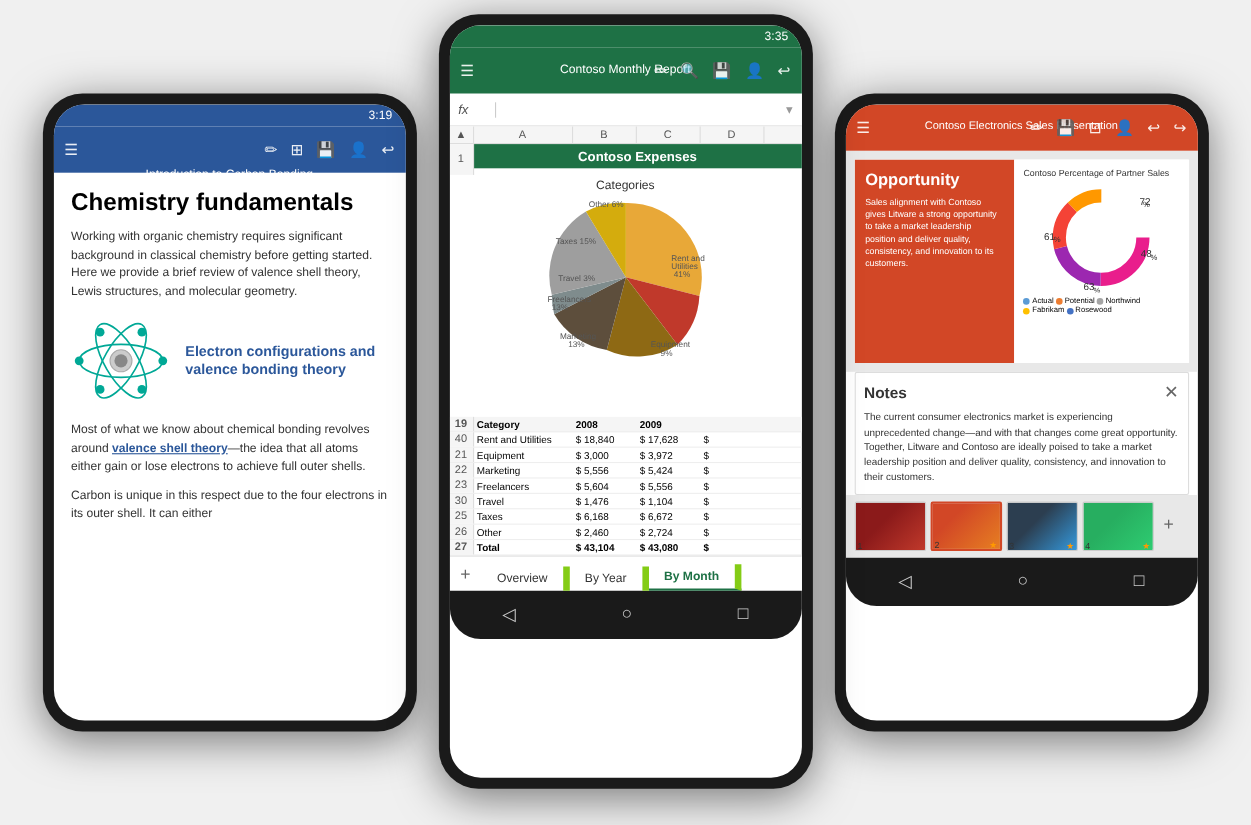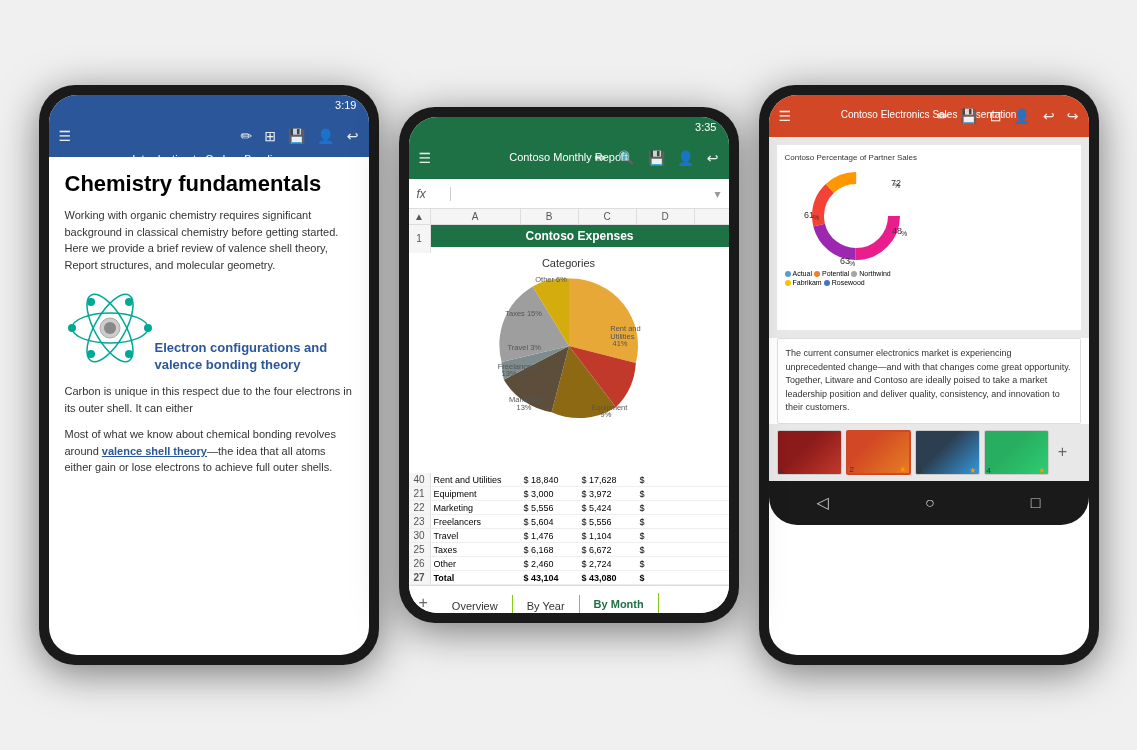--- a/index.html
+++ b/index.html
@@ -35,21 +35,21 @@
       overflow: hidden;
       position: relative;
     }
     .phone.center {
       transform: translateY(-10px);
       z-index: 2;
     }
 
     
     .phone-left .phone-inner { width: 320px; height: 560px; }
-    .phone-center .phone-inner { width: 320px; height: 496px; }
+    .phone-center .phone-inner { width: 320px; height: 684px; }
     .phone-right .phone-inner { width: 320px; height: 560px; }
 
     
     .status-bar {
       background: #1a1a1a;
       color: #fff;
       font-size: 11px;
       padding: 3px 12px;
       display: flex;
       justify-content: flex-end;
@@ -102,23 +102,23 @@
       margin-bottom: 10px;
     }
     .word-body {
       font-size: 11px;
       color: #333;
       line-height: 1.5;
       margin-bottom: 10px;
     }
     .word-section {
       display: flex;
-      gap: 0;
+      gap: 14px;
       margin-bottom: 10px;
-      align-items: flex-end;
+      align-items: center;
     }
     .atom-diagram {
       width: 90px;
       height: 90px;
       flex-shrink: 0;
     }
     .electron-heading {
       color: #2b579a;
       font-size: 13px;
       font-weight: 600;
@@ -229,21 +229,21 @@
       display: flex;
       border-top: 1px solid #ddd;
       background: #fff;
       height: 32px;
       align-items: flex-end;
     }
     .sheet-tab {
       padding: 5px 14px;
       font-size: 11px;
       color: #333;
-      border-right: 1px solid #84cc16;
+      border-right: 6px solid #84cc16;
       cursor: pointer;
     }
     .sheet-tab.active {
       color: #1e7145;
       border-bottom: 2px solid #1e7145;
       font-weight: 600;
     }
     .add-sheet {
       padding: 5px 10px;
       font-size: 16px;
@@ -446,44 +446,44 @@
           <span class="icon-btn">✏</span>
           <span class="icon-btn">⊞</span>
           <span class="icon-btn">💾</span>
           <span class="icon-btn">👤</span>
           <span class="icon-btn">↩</span>
         </div>
       </div>
 
       <div class="word-content">
         <div class="word-heading">Chemistry fundamentals</div>
-        <div class="word-body">Working with organic chemistry requires significant background in classical chemistry before getting started. Here we provide a brief review of valence shell theory, Report structures, and molecular geometry.</div>
+        <div class="word-body">Working with organic chemistry requires significant background in classical chemistry before getting started. Here we provide a brief review of valence shell theory, Lewis structures, and molecular geometry.</div>
         <div class="word-section">
 
           <svg class="atom-diagram" viewBox="0 0 90 90">
             <circle cx="45" cy="45" r="10" fill="#ccc" stroke="#aaa" stroke-width="1"></circle>
             <circle cx="45" cy="45" r="6" fill="#888"></circle>
             <ellipse cx="45" cy="45" rx="38" ry="15" fill="none" stroke="#00a896" stroke-width="1.5"></ellipse>
             <ellipse cx="45" cy="45" rx="38" ry="15" fill="none" stroke="#00a896" stroke-width="1.5" transform="rotate(60 45 45)"></ellipse>
             <ellipse cx="45" cy="45" rx="38" ry="15" fill="none" stroke="#00a896" stroke-width="1.5" transform="rotate(120 45 45)"></ellipse>
             <circle cx="83" cy="45" r="4" fill="#00a896"></circle>
             <circle cx="7" cy="45" r="4" fill="#00a896"></circle>
             <circle cx="64" cy="19" r="4" fill="#00a896"></circle>
             <circle cx="26" cy="71" r="4" fill="#00a896"></circle>
             <circle cx="64" cy="71" r="4" fill="#00a896"></circle>
             <circle cx="26" cy="19" r="4" fill="#00a896"></circle>
           </svg>
           <div>
             <div class="electron-heading">Electron configurations and valence bonding theory</div>
           </div>
         </div>
-        <div class="word-body">Carbon is unique in this respect due to the four electrons in its outer shell. It can either</div>
         <div class="word-body">
           <span>Most of what we know about chemical bonding revolves around </span><span class="word-link">valence shell theory</span><span>—the idea that all atoms either gain or lose electrons to achieve full outer shells.</span>
         </div>
+        <div class="word-body">Carbon is unique in this respect due to the four electrons in its outer shell. It can either</div>
       </div>
 
     </div>
   </div>
 
   <div class="phone phone-center center">
     <div class="phone-inner">
 
       <div class="status-bar excel">
         <span>3:35</span>
@@ -552,20 +552,27 @@
           <text x="30" y="185" font-size="10" fill="#555">13%</text>
           <text x="5" y="130" font-size="10" fill="#555">Freelancers</text>
           <text x="10" y="140" font-size="10" fill="#555">13%</text>
           <text x="18" y="105" font-size="10" fill="#555">Travel 3%</text>
           <text x="15" y="60" font-size="10" fill="#555">Taxes 15%</text>
           <text x="55" y="15" font-size="10" fill="#555">Other 6%</text>
         </svg>
       </div>
 
       <div class="data-rows">
+        <div class="data-row data-header-row">
+          <div class="col-header row-num-col data-cell">19</div>
+          <div class="data-cell col-a">Category</div>
+          <div class="data-cell col-b">2008</div>
+          <div class="data-cell col-c">2009</div>
+          <div class="data-cell col-d"></div>
+        </div>
         <div class="data-row">
           <div class="col-header row-num-col data-cell">40</div>
           <div class="data-cell col-a">Rent and Utilities</div>
           <div class="data-cell col-b">$ 18,840</div>
           <div class="data-cell col-c">$ 17,628</div>
           <div class="data-cell col-d">$</div>
         </div>
         <div class="data-row">
           <div class="col-header row-num-col data-cell">21</div>
           <div class="data-cell col-a">Equipment</div>
@@ -647,20 +654,24 @@
           <span class="icon-btn">⊡</span>
           <span class="icon-btn">👤</span>
           <span class="icon-btn">↩</span>
           <span class="icon-btn">↪</span>
         </div>
       </div>
 
       <div class="slide-area">
         <div class="slide">
 
+          <div class="slide-left">
+            <div class="slide-opportunity">Opportunity</div>
+            <div class="slide-body-text">Sales alignment with Contoso gives Litware a strong opportunity to take a market leadership position and deliver quality, consistency, and innovation to its customers.</div>
+          </div>
 
           <div class="slide-right">
             <div class="slide-chart-title">Contoso Percentage of Partner Sales</div>
 
             <svg viewBox="0 0 120 100" width="120" height="100" style="display:block;margin:0 auto;">
 
               <circle cx="60" cy="50" r="38" fill="none" stroke="#e91e8c" stroke-width="12" stroke-dasharray="60 179" stroke-dashoffset="0"></circle>
               <circle cx="60" cy="50" r="38" fill="none" stroke="#9c27b0" stroke-width="12" stroke-dasharray="50 179" stroke-dashoffset="-60"></circle>
               <circle cx="60" cy="50" r="38" fill="none" stroke="#f44336" stroke-width="12" stroke-dasharray="40 179" stroke-dashoffset="-110"></circle>
               <circle cx="60" cy="50" r="38" fill="none" stroke="#ff9800" stroke-width="12" stroke-dasharray="29 179" stroke-dashoffset="-150"></circle>
@@ -697,20 +708,24 @@
               <div class="legend-item">
                 <div class="legend-dot" style="background:#4472c4;"></div>
                 <span>Rosewood</span>
               </div>
             </div>
           </div>
         </div>
       </div>
 
       <div class="notes-panel">
+        <div class="notes-header">
+          <span class="notes-title">Notes</span>
+          <span class="notes-close">✕</span>
+        </div>
         <div class="notes-text">The current consumer electronics market is experiencing unprecedented change—and with that changes come great opportunity. Together, Litware and Contoso are ideally poised to take a market leadership position and deliver quality, consistency, and innovation to their customers.</div>
       </div>
 
       <div class="slide-thumbs">
         <div class="slide-thumb thumb-img-1">
           <span class="thumb-num">1</span>
         </div>
         <div class="slide-thumb thumb-img-2" style="border:2px solid #d24726;">
           <span class="thumb-num">2</span>
           <span class="thumb-star">★</span>

